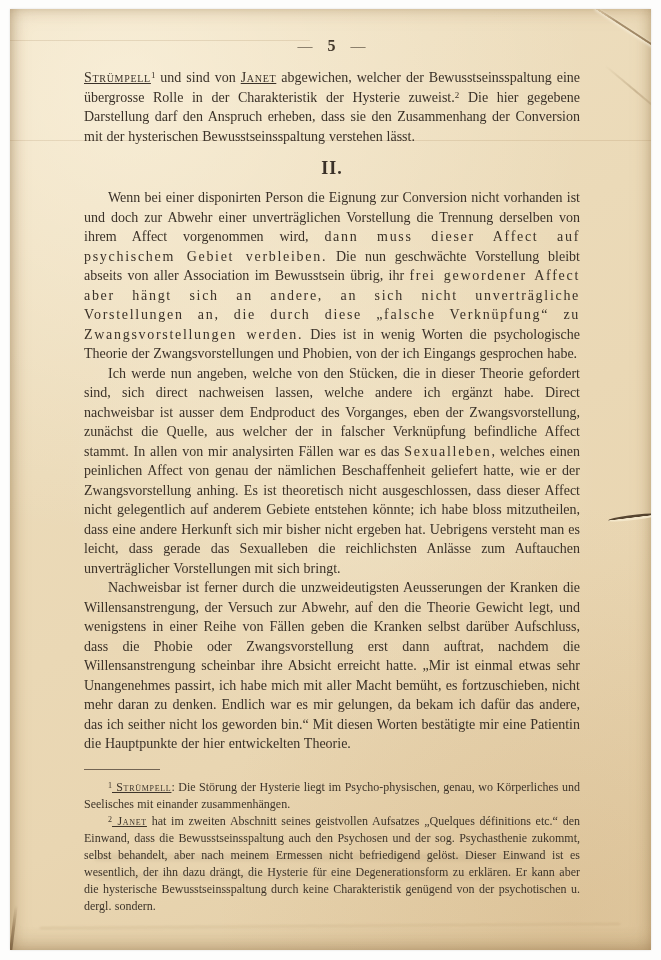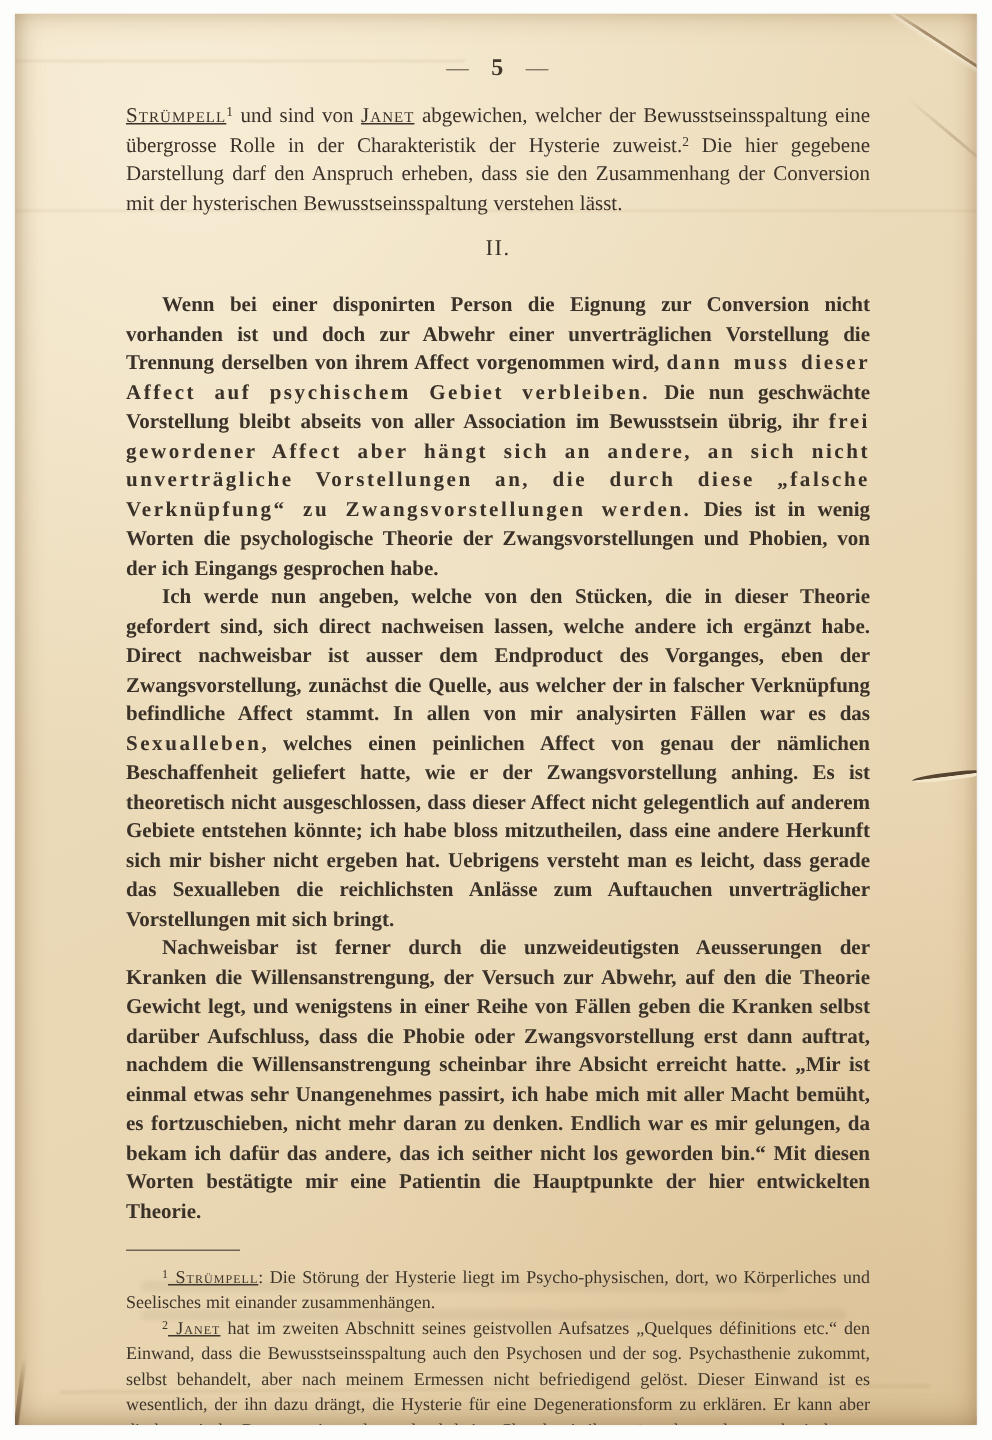--- a/index.html
+++ b/index.html
@@ -68,24 +68,24 @@
     text-align:center; font-size:15px; margin-bottom:13px; color:#43382c;
     letter-spacing:1px;
   }
   .pageno .num { font-weight:700; font-size:16px; padding:0 14px; }
   .pageno .dash { opacity:0.8; }
   p.body {
     margin:0; text-align:justify;
     font-size:14px; line-height:19.5px;
     word-spacing:0.4px;
   }
-  p.indent { text-indent:24px;font-weight:bold; }
+  p.indent { text-indent:24px; }
   .section {
-    margin:12px 0 19px; text-align:center;
-    font-size:15px; font-weight:400; letter-spacing:1px; color:#3a3128;
+    margin:12px 0 9px; text-align:center;
+    font-size:18px; font-weight:700; letter-spacing:1px; color:#3a3128;
   }
   .seg-sp { letter-spacing:1.7px; word-spacing:1.5px; }
   .seg-sc { font-variant:small-caps; letter-spacing:0.7px;text-decoration:underline; }
   .seg-sup { font-size:9px; vertical-align:4px; line-height:0; letter-spacing:0; }
   .fnrule {
     width:76px; height:0; border-top:1.2px solid #5d5042;
     margin:15px 0 9px 0; opacity:0.85;
   }
   .footnotes { position:relative; }
   .footnotes p.fn {
@@ -120,19 +120,19 @@
 
       <div class="section">II.</div>
 
       <p class="body indent"><span class="seg-n">Wenn bei einer disponirten Person die Eignung zur Conversion nicht vorhanden ist und doch zur Abwehr einer unverträglichen Vorstellung die Trennung derselben von ihrem Affect vorgenommen wird, </span><span class="seg-sp">dann muss dieser Affect auf psychischem Gebiet verbleiben.</span><span class="seg-n"> Die nun geschwächte Vorstellung bleibt abseits von aller Association im Bewusstsein übrig, ihr </span><span class="seg-sp">frei gewordener Affect aber hängt sich an andere, an sich nicht unverträgliche Vorstellungen an, die durch diese „falsche Verknüpfung“ zu Zwangsvorstellungen werden.</span><span class="seg-n"> Dies ist in wenig Worten die psychologische Theorie der Zwangsvorstellungen und Phobien, von der ich Eingangs gesprochen habe.</span></p>
       <p class="body indent"><span class="seg-n">Ich werde nun angeben, welche von den Stücken, die in dieser Theorie gefordert sind, sich direct nachweisen lassen, welche andere ich ergänzt habe. Direct nachweisbar ist ausser dem Endproduct des Vorganges, eben der Zwangsvorstellung, zunächst die Quelle, aus welcher der in falscher Verknüpfung befindliche Affect stammt. In allen von mir analysirten Fällen war es das </span><span class="seg-sp">Sexualleben</span><span class="seg-n">, welches einen peinlichen Affect von genau der nämlichen Beschaffenheit geliefert hatte, wie er der Zwangsvorstellung anhing. Es ist theoretisch nicht ausgeschlossen, dass dieser Affect nicht gelegentlich auf anderem Gebiete entstehen könnte; ich habe bloss mitzutheilen, dass eine andere Herkunft sich mir bisher nicht ergeben hat. Uebrigens versteht man es leicht, dass gerade das Sexualleben die reichlichsten Anlässe zum Auftauchen unverträglicher Vorstellungen mit sich bringt.</span></p>
       <p class="body indent"><span class="seg-n">Nachweisbar ist ferner durch die unzweideutigsten Aeusserungen der Kranken die Willensanstrengung, der Versuch zur Abwehr, auf den die Theorie Gewicht legt, und wenigstens in einer Reihe von Fällen geben die Kranken selbst darüber Aufschluss, dass die Phobie oder Zwangsvorstellung erst dann auftrat, nachdem die Willensanstrengung scheinbar ihre Absicht erreicht hatte. „Mir ist einmal etwas sehr Unangenehmes passirt, ich habe mich mit aller Macht bemüht, es fortzuschieben, nicht mehr daran zu denken. Endlich war es mir gelungen, da bekam ich dafür das andere, das ich seither nicht los geworden bin.“ Mit diesen Worten bestätigte mir eine Patientin die Hauptpunkte der hier entwickelten Theorie.</span></p>
 
       <div class="fnrule"></div>
 
       <div class="footnotes">
-        <p class="fn"><span class="seg-sup">1</span><span class="seg-sc"> Strümpell</span><span class="seg-n">: Die Störung der Hysterie liegt im Psycho-physischen, dort, wo Körperliches und Seelisches mit einander zusammenhängen.</span></p>
+        <p class="fn"><span class="seg-sup">1</span><span class="seg-sc"> Strümpell</span><span class="seg-n">: Die Störung der Hysterie liegt im Psycho-physischen, genau, wo Körperliches und Seelisches mit einander zusammenhängen.</span></p>
         <p class="fn"><span class="seg-sup">2</span><span class="seg-sc"> Janet</span><span class="seg-n"> hat im zweiten Abschnitt seines geistvollen Aufsatzes „Quelques définitions etc.“ den Einwand, dass die Bewusstseinsspaltung auch den Psychosen und der sog. Psychasthenie zukommt, selbst behandelt, aber nach meinem Ermessen nicht befriedigend gelöst. Dieser Einwand ist es wesentlich, der ihn dazu drängt, die Hysterie für eine Degenerationsform zu erklären. Er kann aber die hysterische Bewusstseinsspaltung durch keine Charakteristik genügend von der psychotischen u. dergl. sondern.</span></p>
       </div>
 
     </div>
   </div>
 </div>
 
 </body></html>

